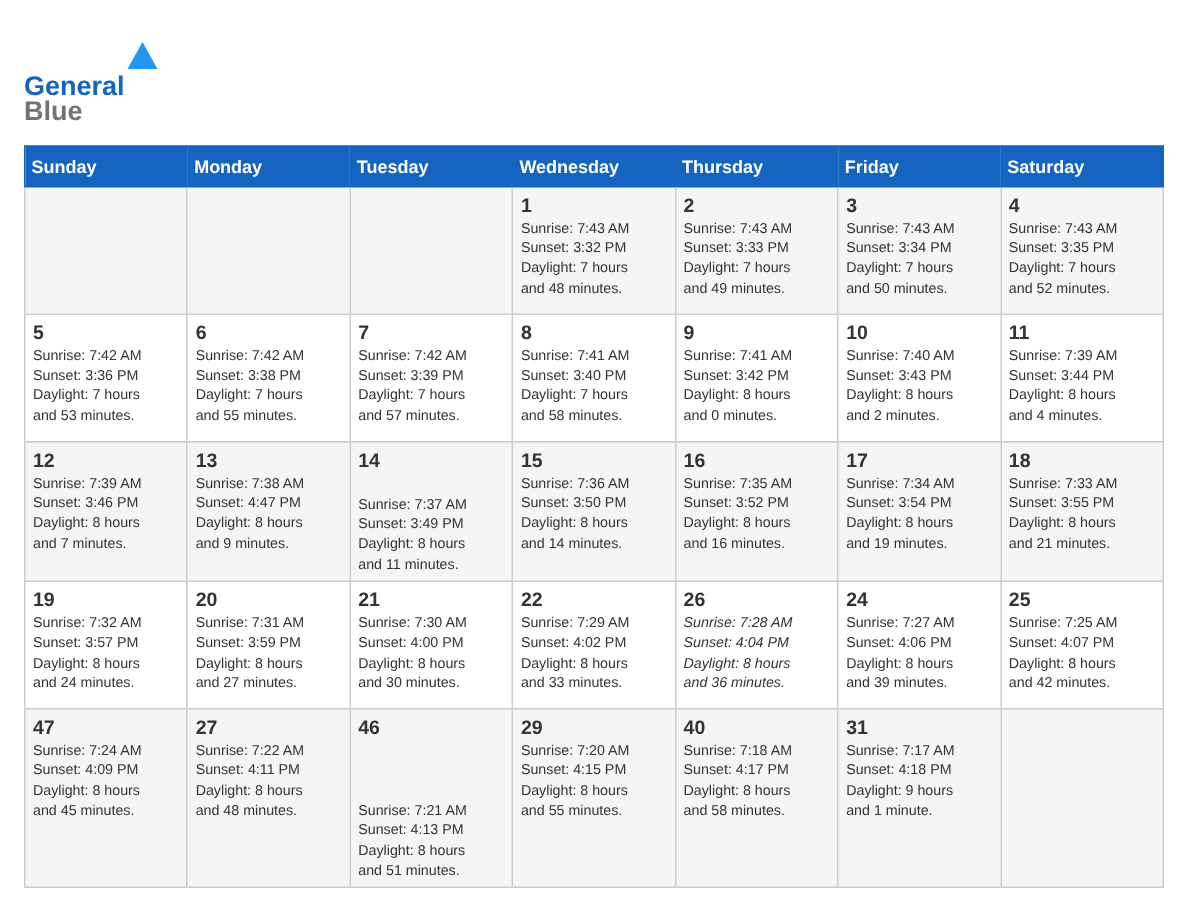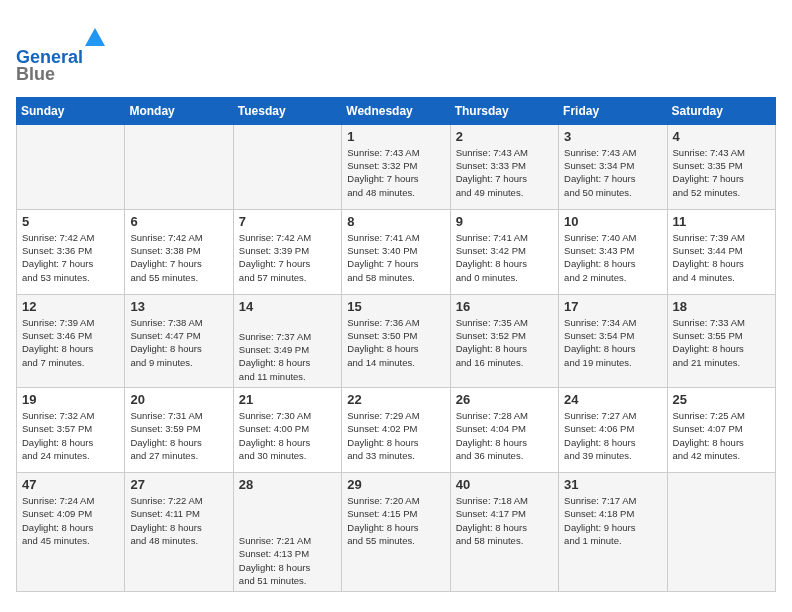--- a/index.html
+++ b/index.html
@@ -282,21 +282,21 @@
         </td>
         <td>
           <span class="day-num">22</span>
           <div class="day-info" style="white-space: pre-line;">Sunrise: 7:29 AM
 Sunset: 4:02 PM
 Daylight: 8 hours
 and 33 minutes.</div>
         </td>
         <td>
           <span class="day-num">26</span>
-          <div class="day-info" style="white-space: pre-line;">Sunrise: 7:28 AM
+          <div class="day-info" style="white-space: pre-line; font-style: italic;">Sunrise: 7:28 AM
 Sunset: 4:04 PM
 Daylight: 8 hours
 and 36 minutes.</div>
         </td>
         <td>
           <span class="day-num">24</span>
           <div class="day-info" style="white-space: pre-line;">Sunrise: 7:27 AM
 Sunset: 4:06 PM
 Daylight: 8 hours
 and 39 minutes.</div>
@@ -318,21 +318,21 @@
 and 45 minutes.</div>
         </td>
         <td>
           <span class="day-num">27</span>
           <div class="day-info" style="white-space: pre-line;">Sunrise: 7:22 AM
 Sunset: 4:11 PM
 Daylight: 8 hours
 and 48 minutes.</div>
         </td>
         <td>
-          <span class="day-num">28</span>
+          <span class="day-num">46</span>
           <div class="day-info" style="white-space: pre-line; margin-top: 42px;">Sunrise: 7:21 AM
 Sunset: 4:13 PM
 Daylight: 8 hours
 and 51 minutes.</div>
         </td>
         <td>
           <span class="day-num">29</span>
           <div class="day-info" style="white-space: pre-line;">Sunrise: 7:20 AM
 Sunset: 4:15 PM
 Daylight: 8 hours

